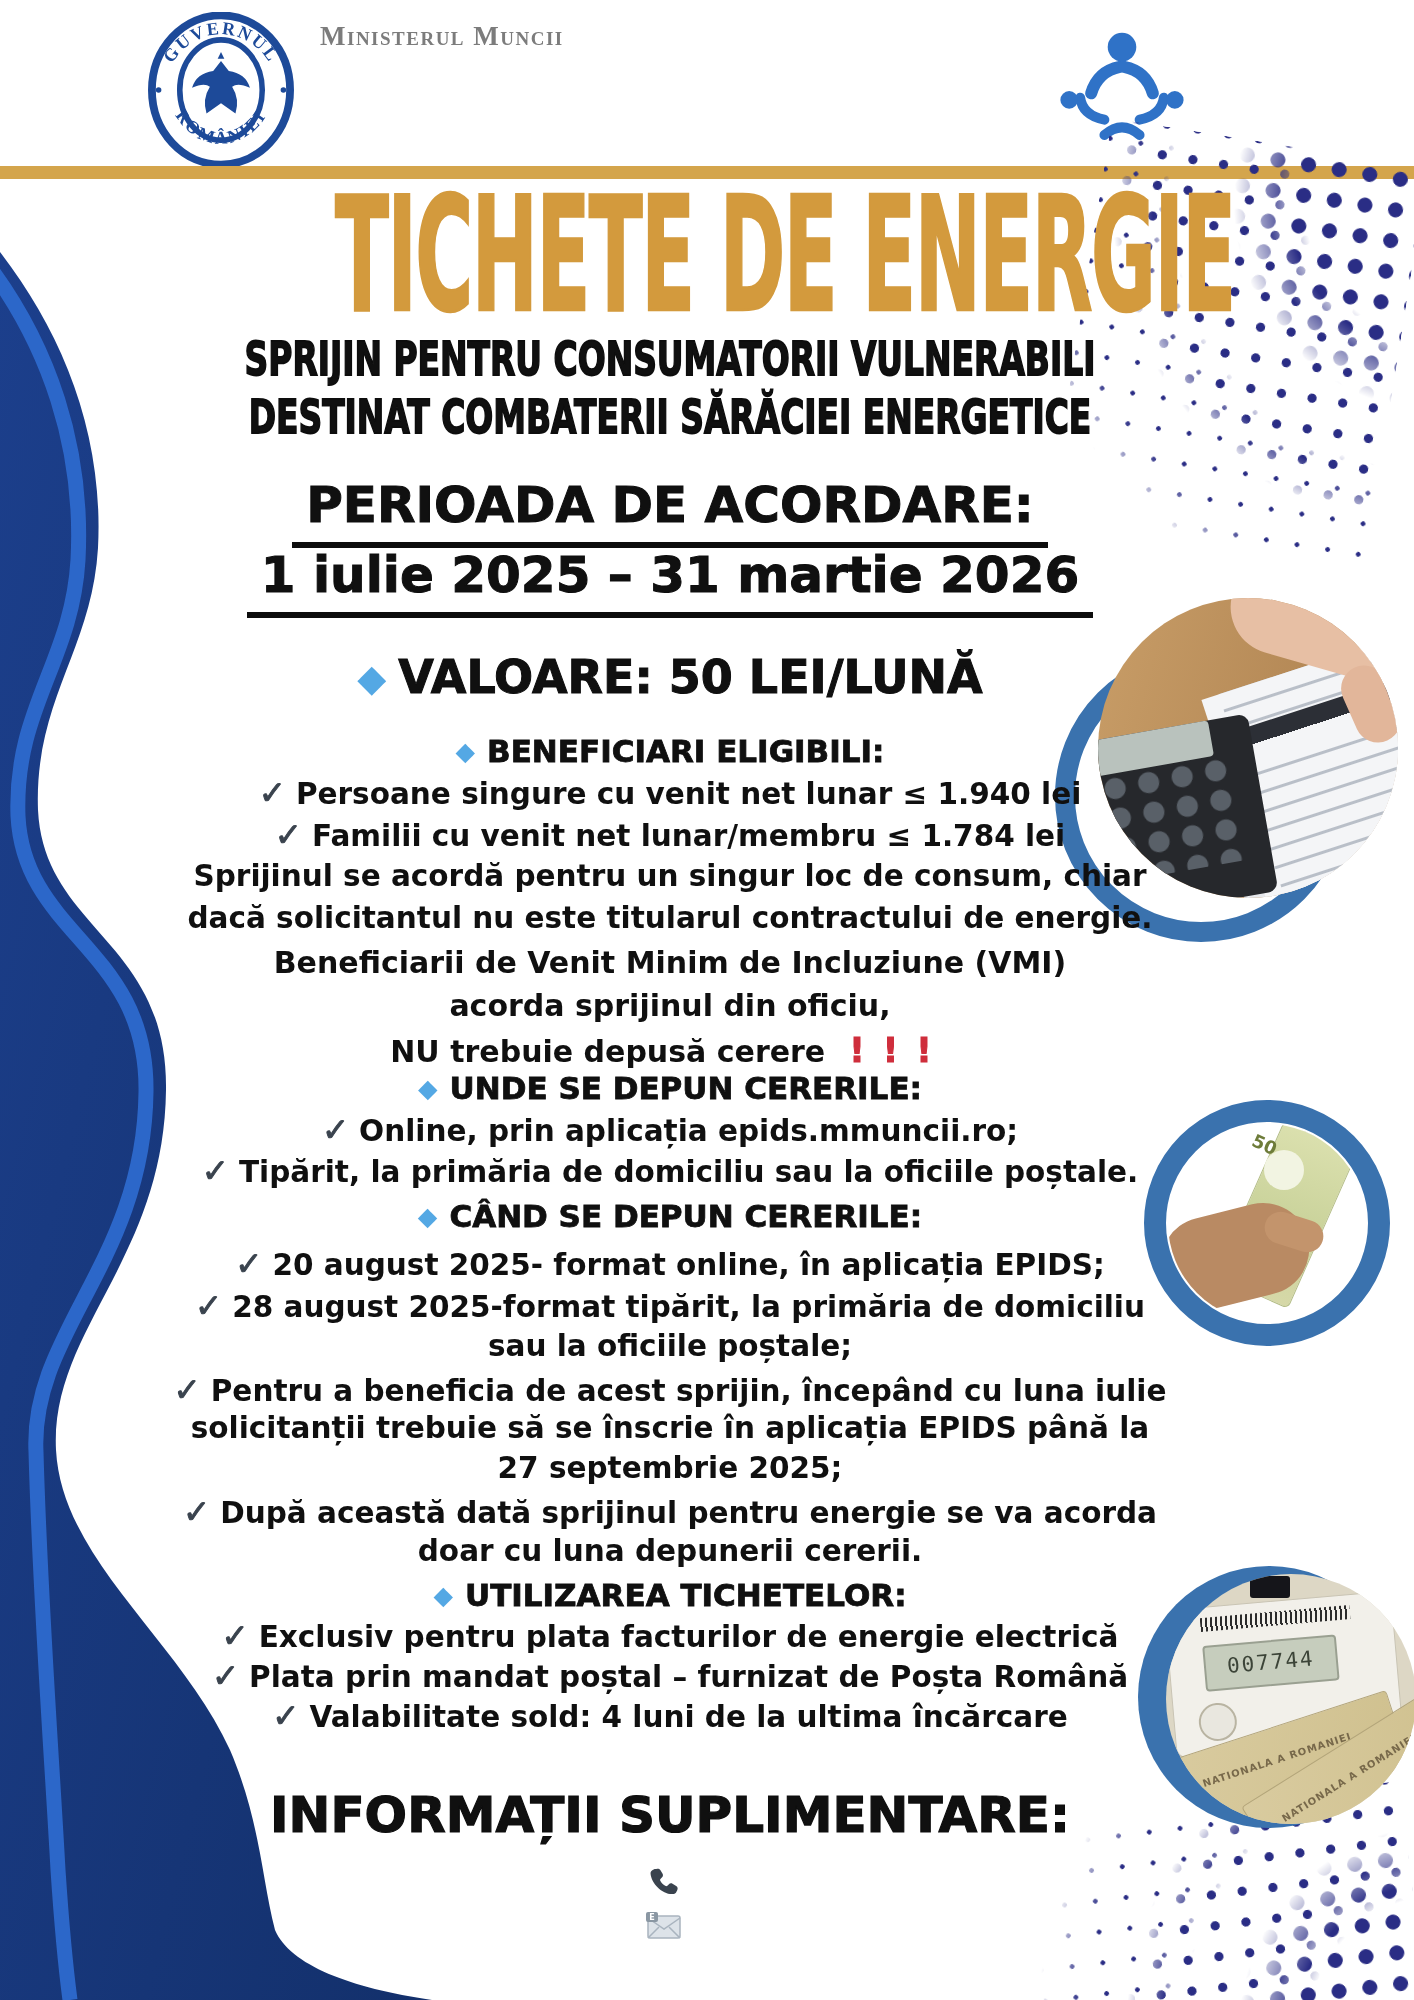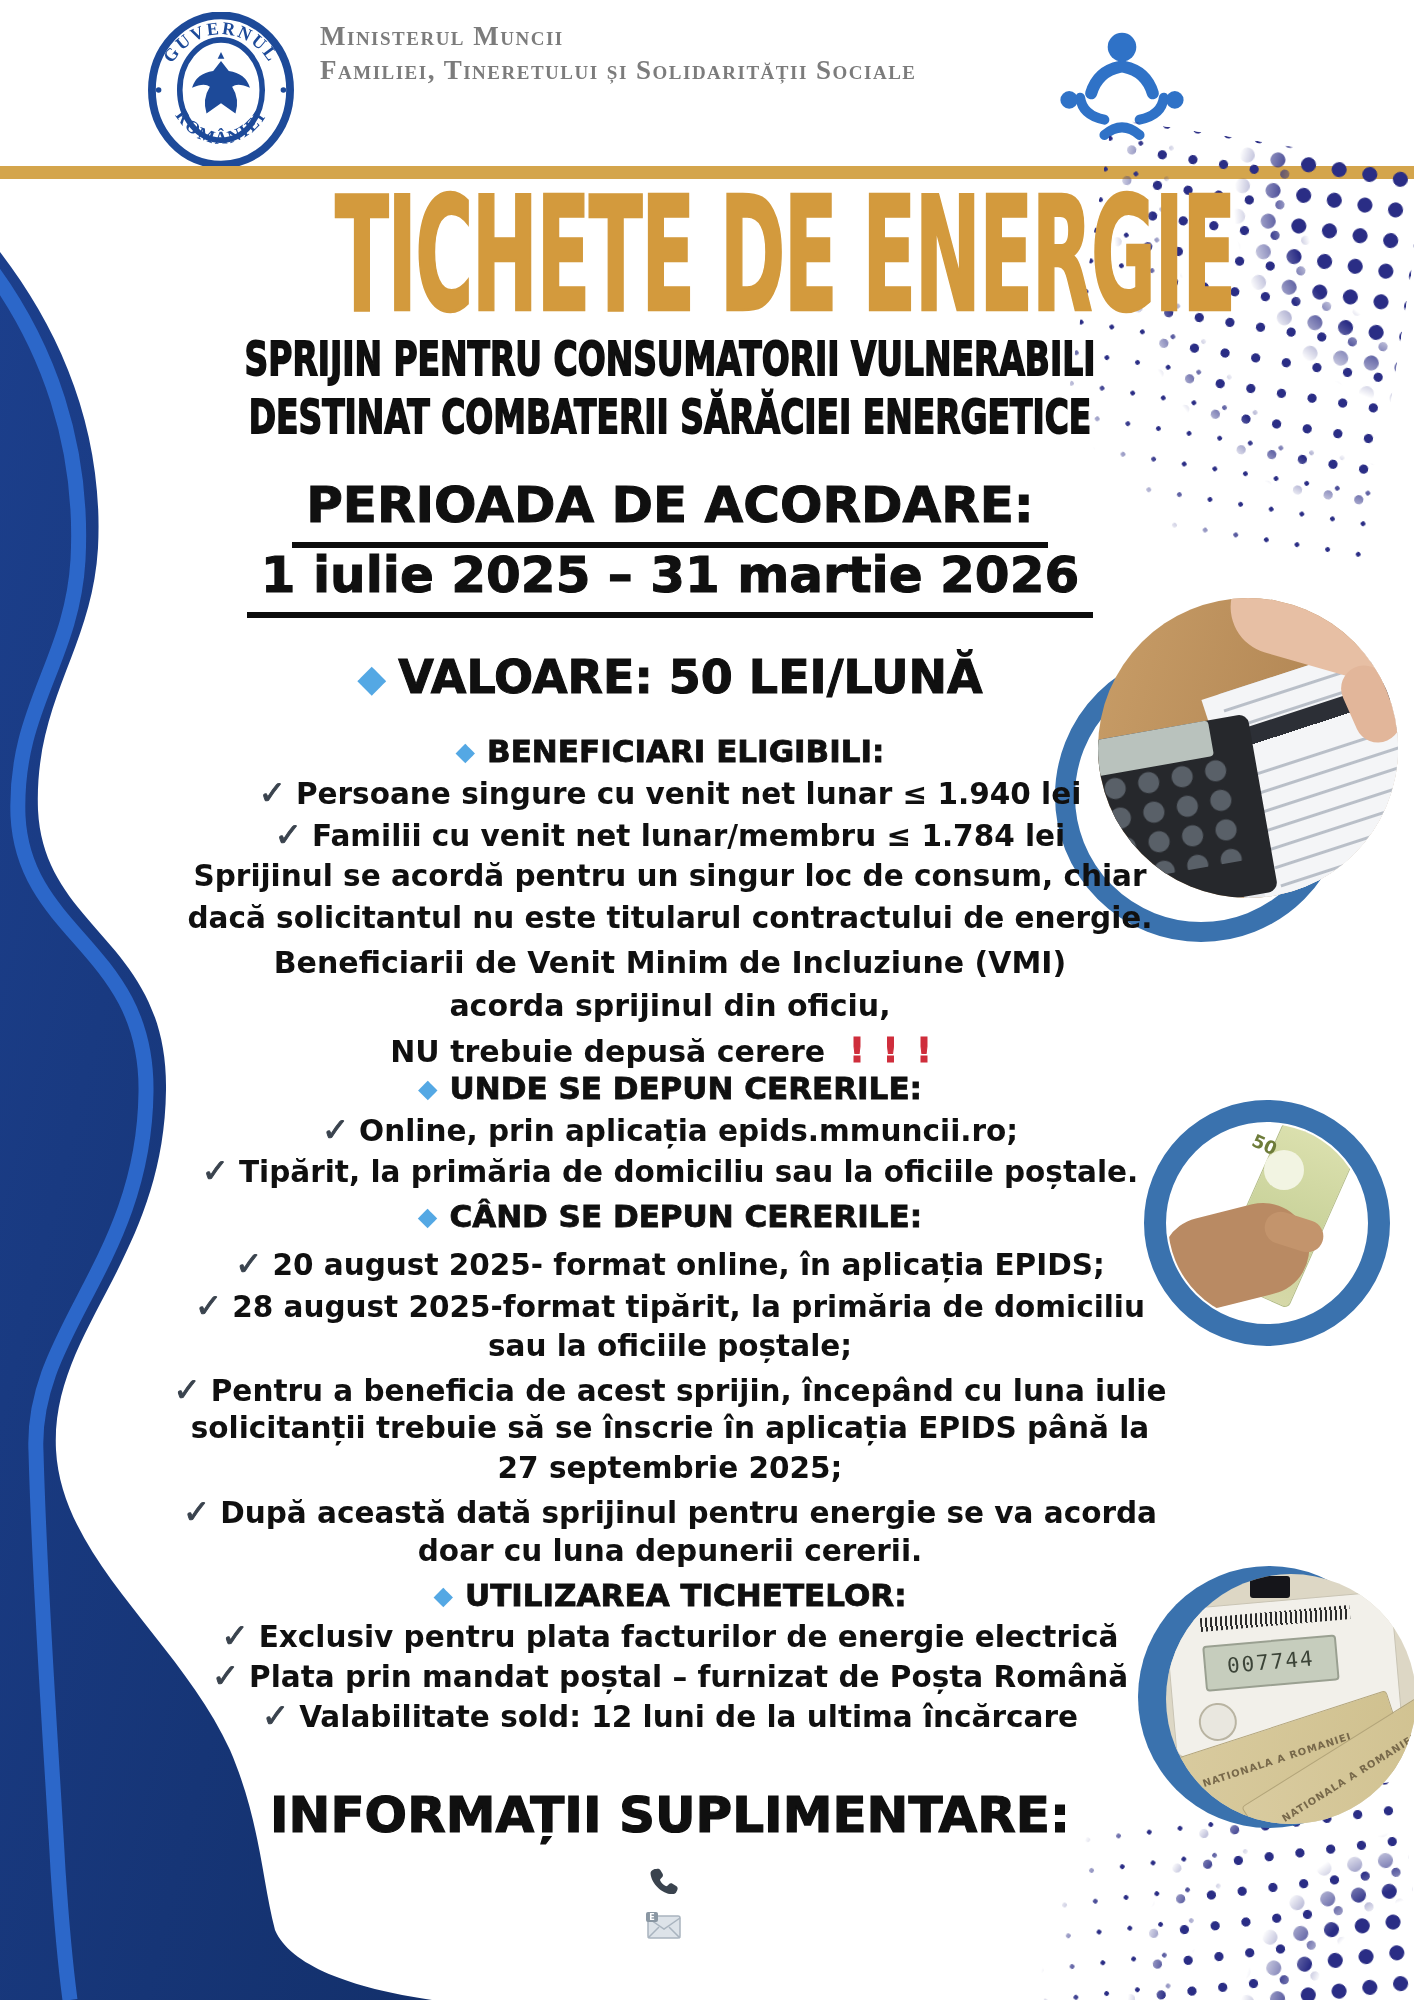--- a/index.html
+++ b/index.html
@@ -163,21 +163,20 @@
   <text font-family="Liberation Serif,serif" font-size="16" font-weight="bold" fill="#1d4a99" letter-spacing="2">
     <textPath href="#arcBot" startOffset="50%" text-anchor="middle">ROMÂNIEI</textPath>
   </text>
   <circle cx="9" cy="70" r="2.5" fill="#1d4a99"></circle>
     <circle cx="121" cy="70" r="2.5" fill="#1d4a99"></circle>
   <path d="M65 36 l-3 6 h6 z M65 44 l-7 9 q-15 2 -19 15 q11 -5 16 -1 q-7 11 -3 24 l13 -9 l13 9 q4 -13 -3 -24 q5 -4 16 1 q-4 -13 -19 -15 z" fill="#1d4a99"></path>
 </svg>
 
 <div id="ministry" class="abs">
   <div class="m1">Ministerul Muncii</div>
-  <div class="m2">Familiei, Tineretului și Solidarității Sociale</div>
 </div>
 
 <svg id="anpis-logo" class="abs" viewBox="0 0 120 110">
   <g fill="none" stroke="#2f72c7" stroke-width="11" stroke-linecap="round">
     <path d="M58,34 Q38,38 32,58"></path>
     <path d="M62,34 Q82,38 88,58"></path>
     <path d="M44,82 Q24,78 22,62" stroke-width="9"></path>
     <path d="M76,82 Q96,78 98,62" stroke-width="9"></path>
     <path d="M44,96 Q60,82 76,96" stroke-width="9"></path>
   </g>
@@ -254,21 +253,21 @@
 <div id="util-h" class="abs col h">
   <span class="diamond">◆</span><span>UTILIZAREA TICHETELOR:</span>
 </div>
 <div id="util-i1" class="abs col it">
   <span class="check">✓</span><span>Exclusiv pentru plata facturilor de energie electrică</span>
 </div>
 <div id="util-i2" class="abs col it">
   <span class="check">✓</span><span>Plata prin mandat poștal – furnizat de Poșta Română</span>
 </div>
 <div id="util-i3" class="abs col it">
-  <span class="check">✓</span><span>Valabilitate sold: 12 luni de la ultima încărcare</span>
+  <span class="check">✓</span><span>Valabilitate sold: 4 luni de la ultima încărcare</span>
 </div>
 
 <div id="foot-h" class="abs col">INFORMAȚII SUPLIMENTARE:</div>
 <div id="phone-line" class="abs col contact">
   <span class="cicon">
     <svg width="34" height="34" viewBox="0 0 24 24">
         <path d="M6.6 2.8c1-.5 2.2-.2 2.8.8l1.6 2.6c.5.9.3 2-.5 2.7l-1 .9c-.3.3-.4.8-.2 1.2.8 1.7 2.2 3.1 3.9 3.9.4.2.9.1 1.2-.2l.9-1c.7-.8 1.8-1 2.7-.5l2.6 1.6c1 .6 1.3 1.8.8 2.8l-.7 1.4c-.5 1-1.5 1.6-2.6 1.5C11 20.9 3.1 13 2.5 6.1c-.1-1.1.5-2.1 1.5-2.6l1.4-.7z" fill="#3a434e"></path>
       </svg>
   </span>
 </div>

